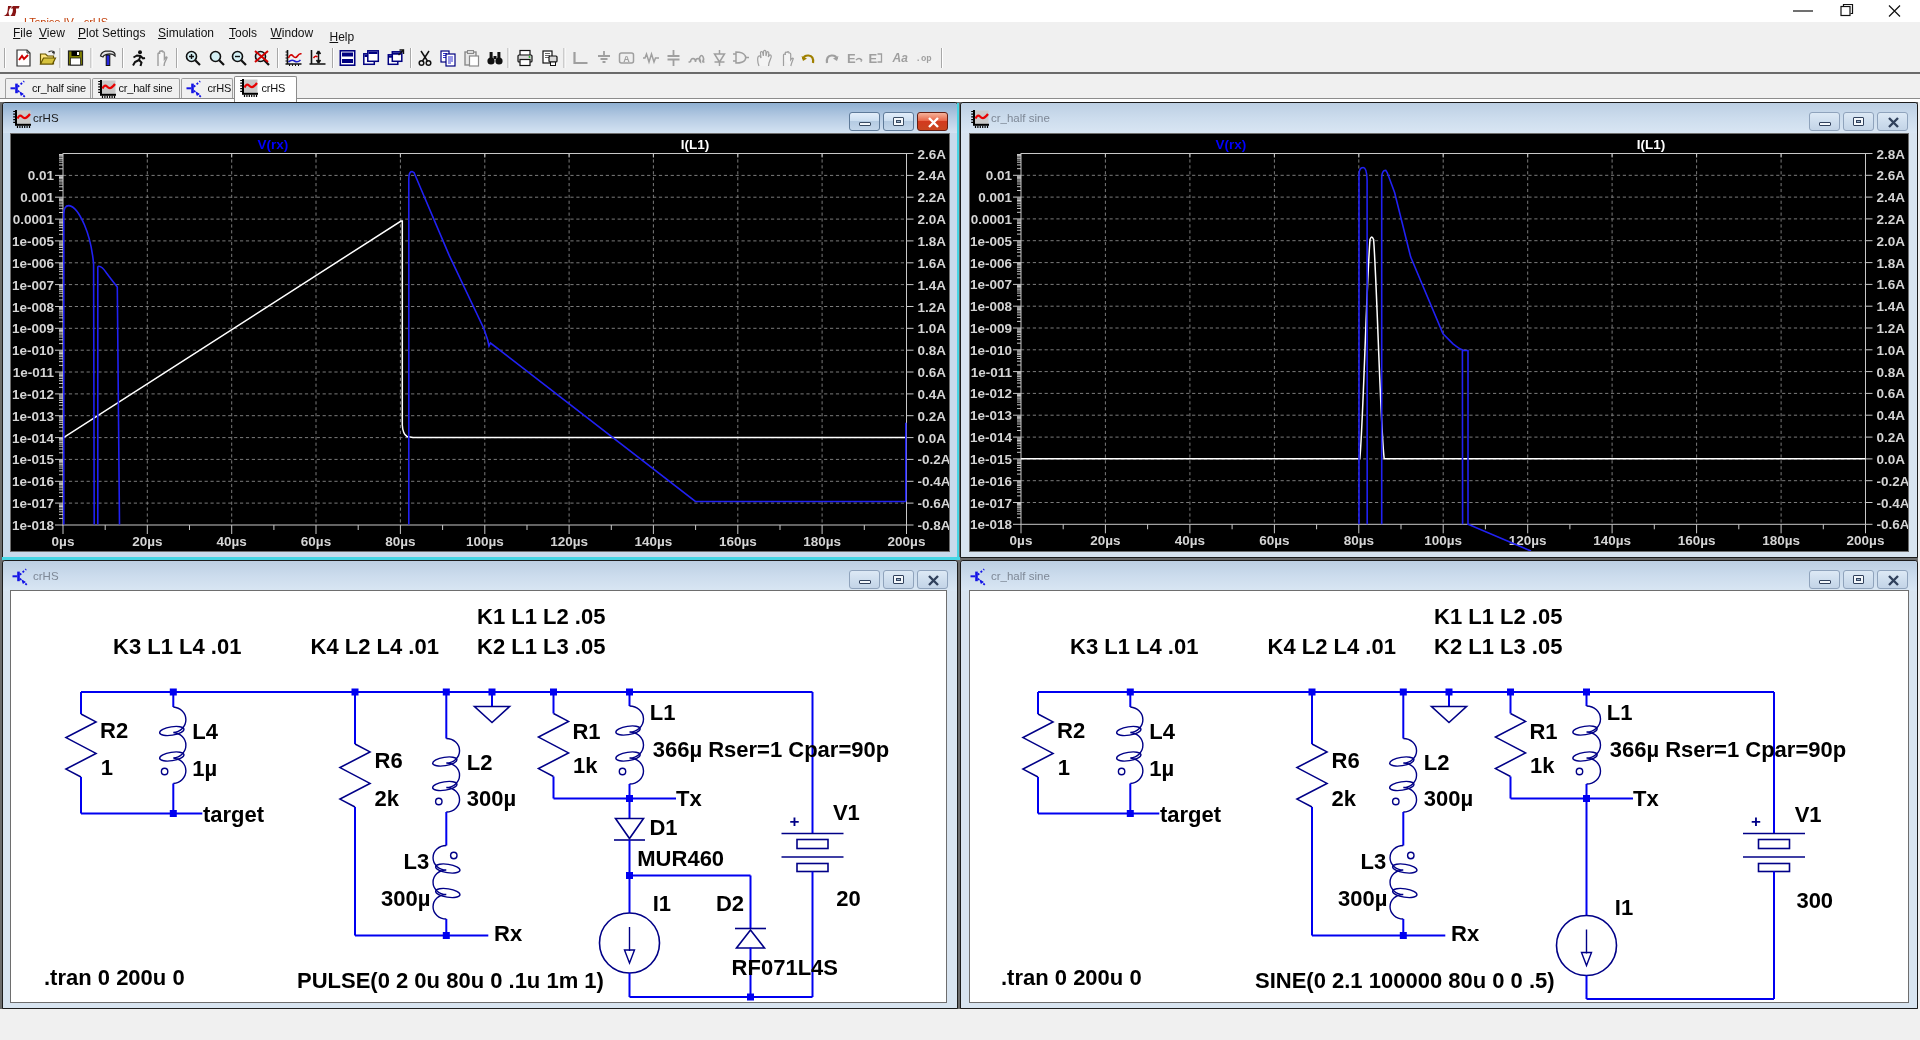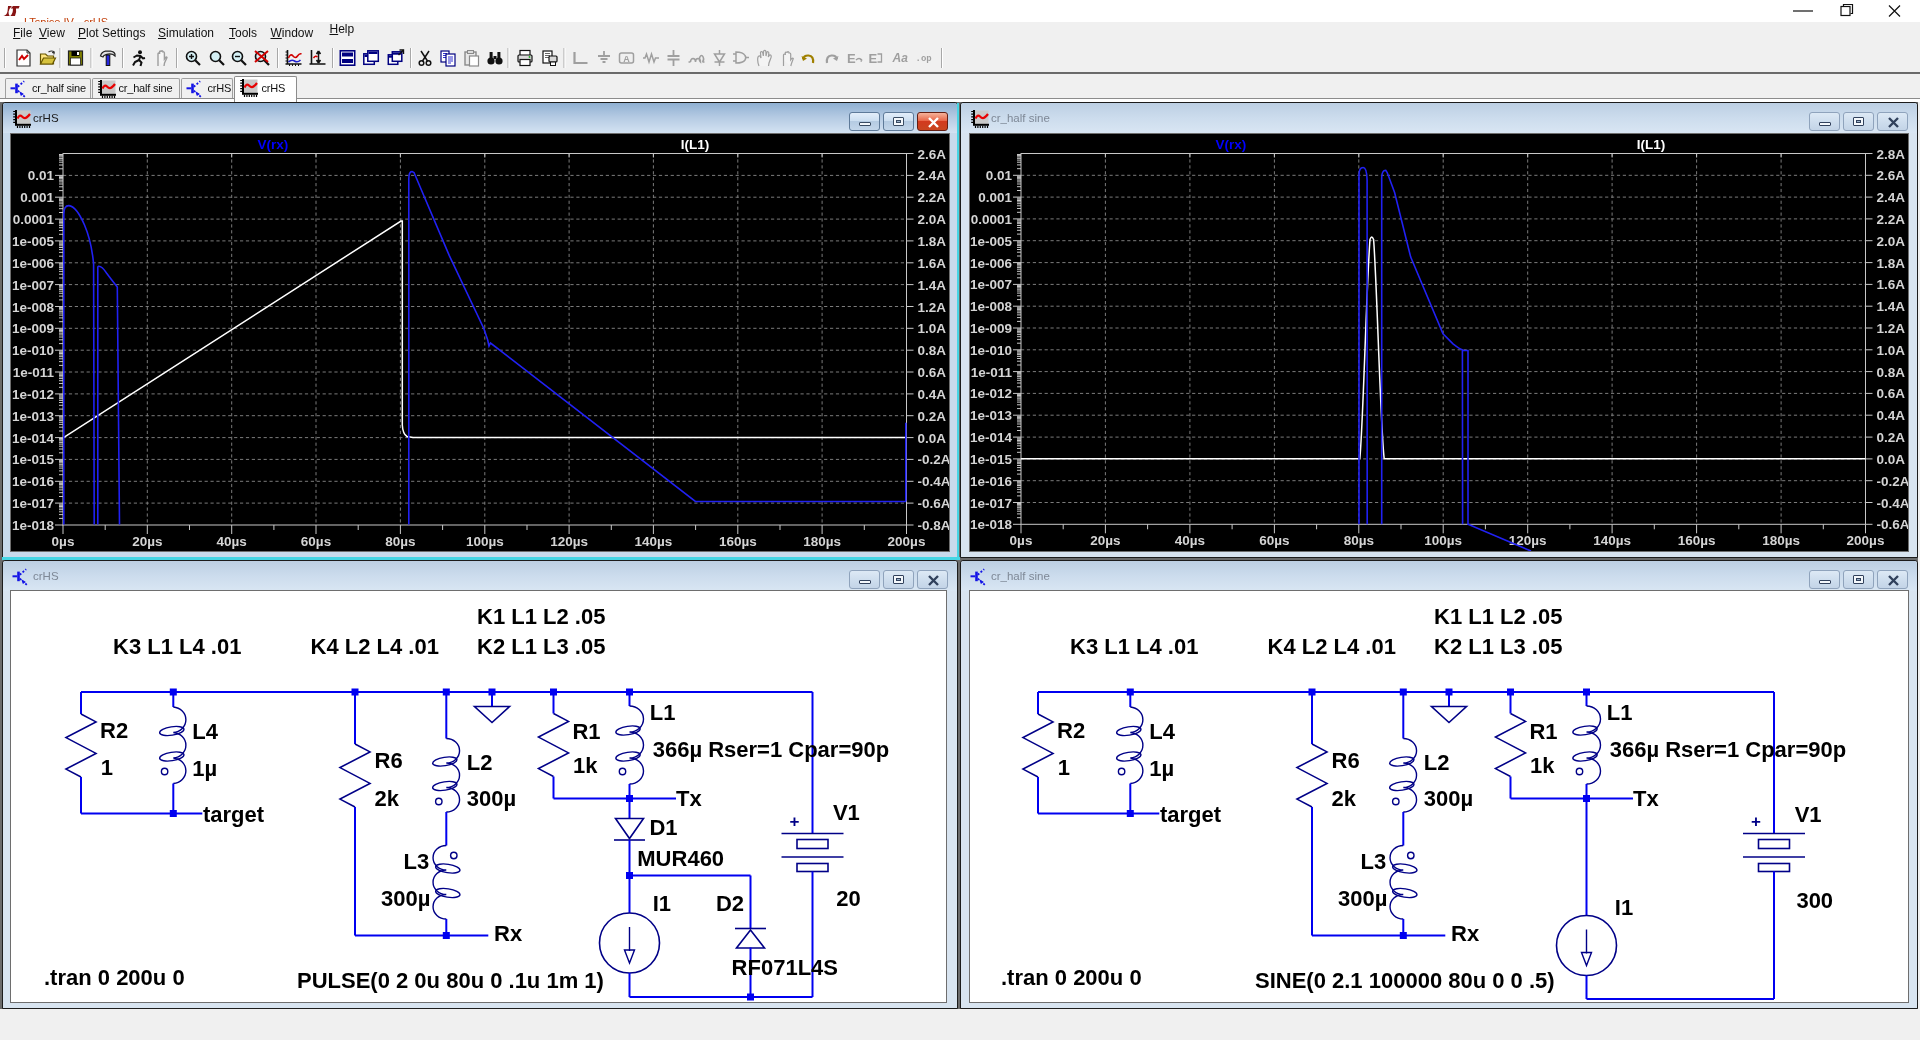--- a/index.html
+++ b/index.html
@@ -13,21 +13,21 @@
       <path d="M109 5.5 L120 16.5 M120 5.5 L109 16.5" stroke="#111" stroke-width="1.2"></path>
     </svg>
   </div>
 <div style="position:absolute;left:0;top:22px;width:1920px;height:22px;background:#f0f0f0;font-size:12px;color:#111">
     <span style="position:absolute;left:13px;top:4px"><u>F</u>ile</span>
     <span style="position:absolute;left:39px;top:4px"><u>V</u>iew</span>
     <span style="position:absolute;left:78px;top:4px"><u>P</u>lot Settings</span>
     <span style="position:absolute;left:158px;top:4px"><u>S</u>imulation</span>
     <span style="position:absolute;left:229px;top:4px"><u>T</u>ools</span>
     <span style="position:absolute;left:270.5px;top:4px"><u>W</u>indow</span>
-    <span style="position:absolute;left:329.5px;top:0"><u>H</u>elp</span>
+    <span style="position:absolute;left:329.5px;top:8px"><u>H</u>elp</span>
   </div>
 <div style="position:absolute;left:0;top:44px;width:1920px;height:29px;background:#f0f0f0;border-bottom:1px solid #696969">
     <svg width="960" height="28" viewBox="0 0 960 28" style="position:absolute;left:0;top:1px">
       <line x1="4.5" y1="3" x2="4.5" y2="23" stroke="#a8a8a8" stroke-width="1"></line>
       <line x1="5.5" y1="3" x2="5.5" y2="23" stroke="#ffffff" stroke-width="1"></line>
       <line x1="60" y1="3" x2="60" y2="23" stroke="#a8a8a8" stroke-width="1"></line>
       <line x1="61" y1="3" x2="61" y2="23" stroke="#ffffff" stroke-width="1"></line>
       <line x1="91" y1="3" x2="91" y2="23" stroke="#a8a8a8" stroke-width="1"></line>
       <line x1="92" y1="3" x2="92" y2="23" stroke="#ffffff" stroke-width="1"></line>
       <line x1="122.5" y1="3" x2="122.5" y2="23" stroke="#a8a8a8" stroke-width="1"></line>

